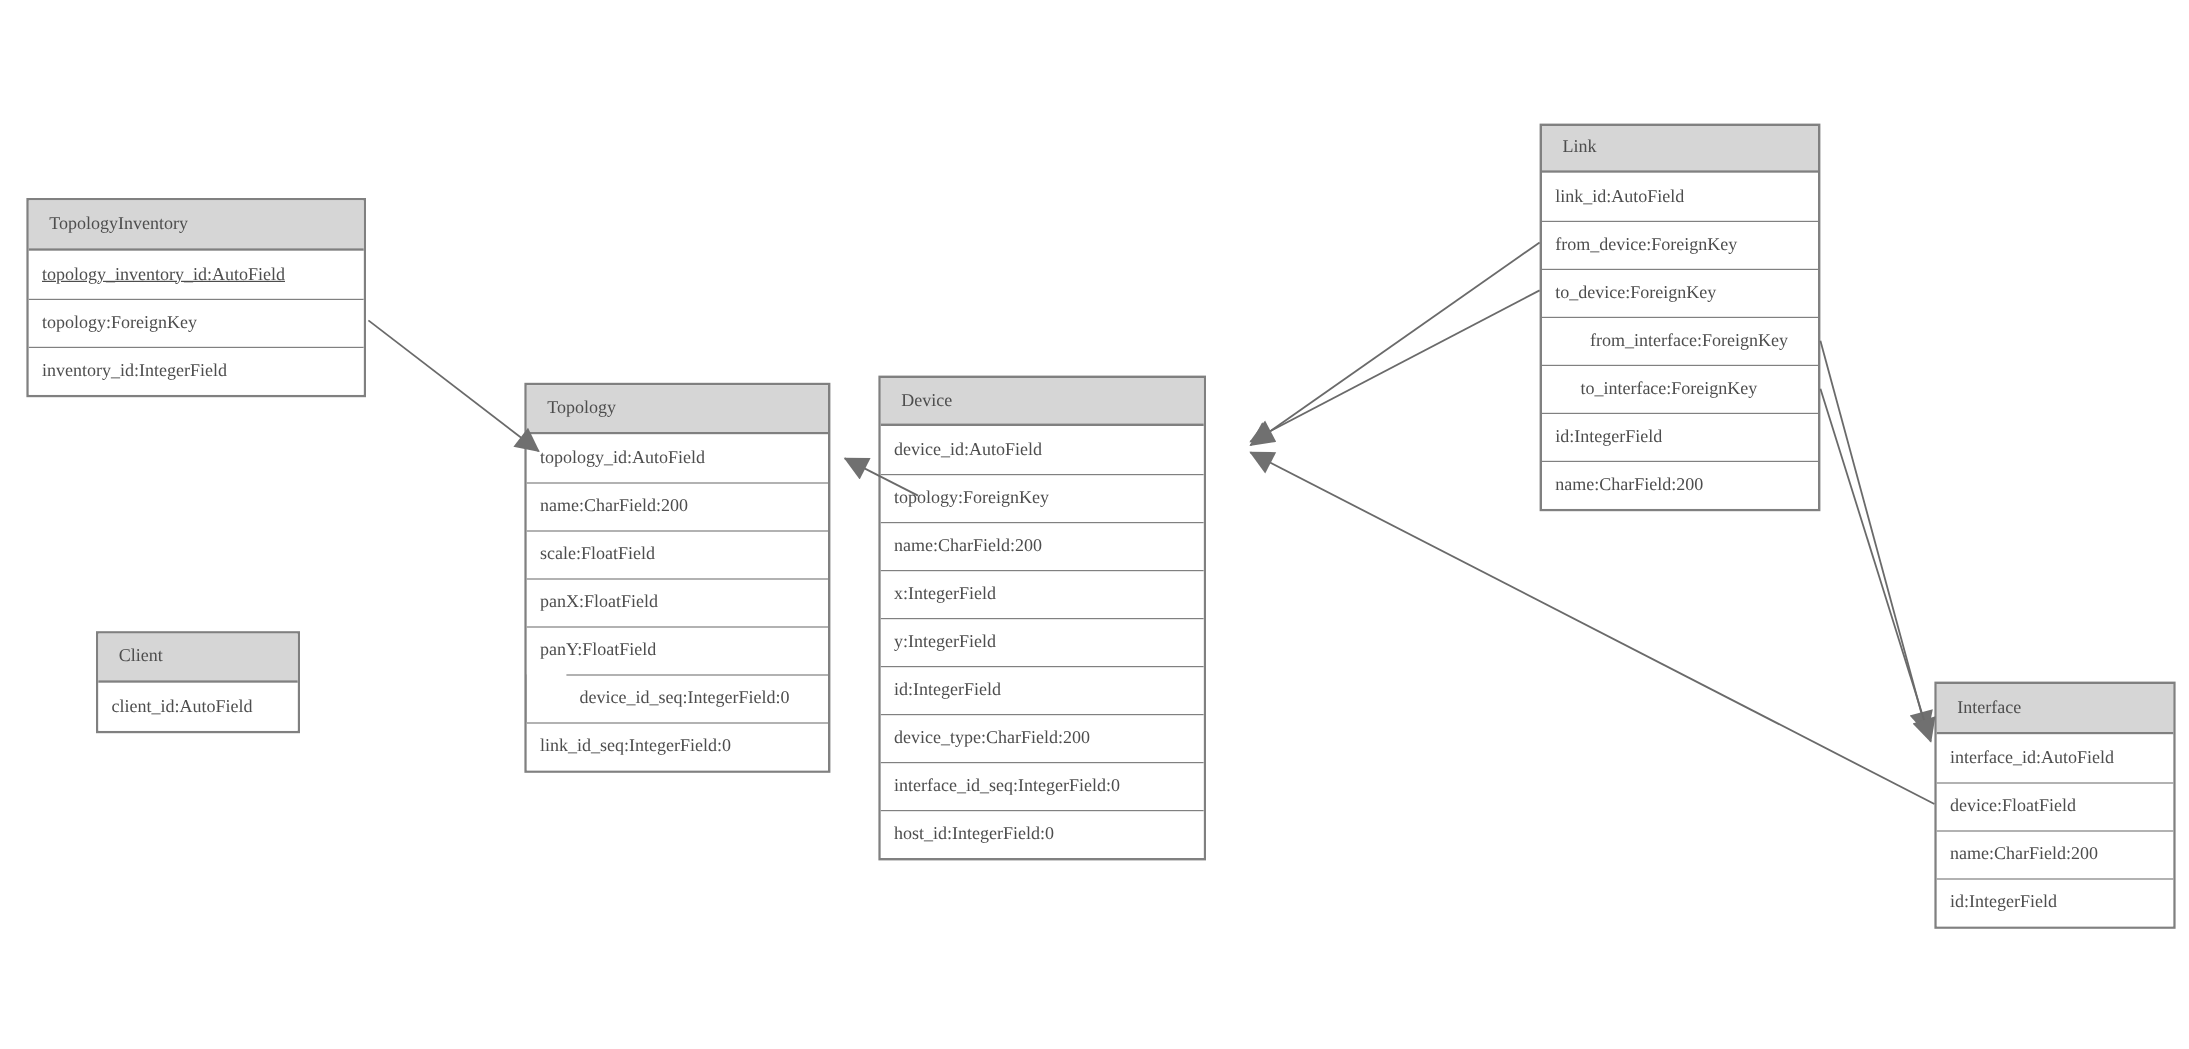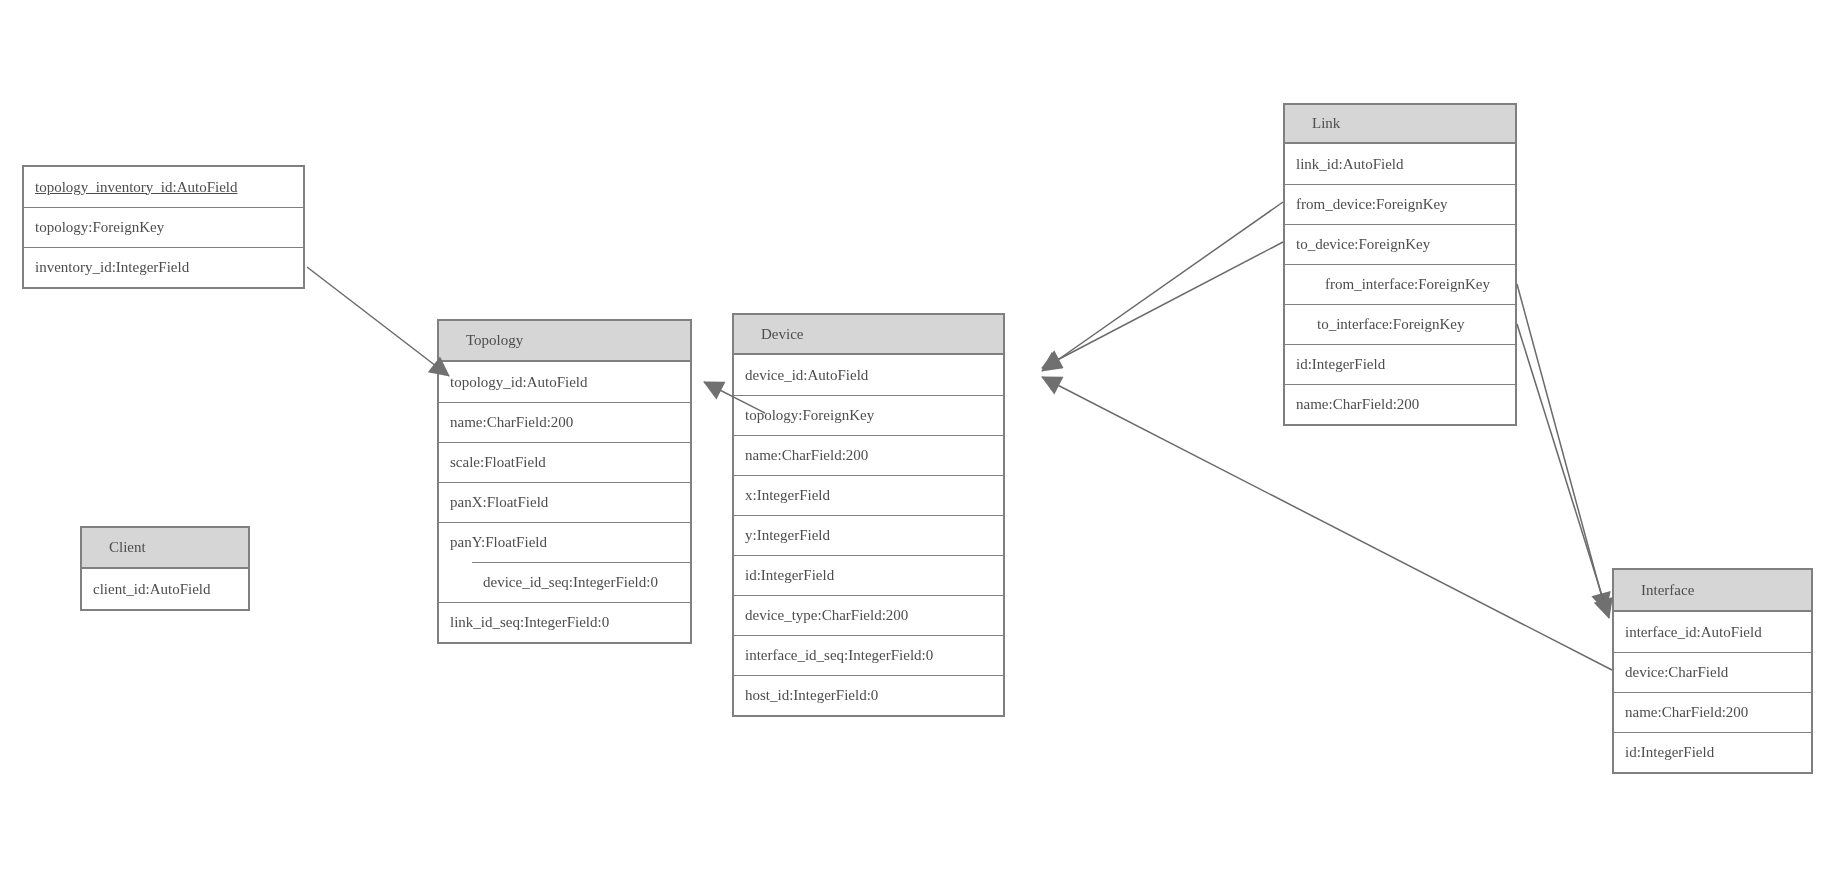--- a/index.html
+++ b/index.html
@@ -41,21 +41,21 @@
     background: var(--row-bg);
     border: 2px solid var(--border-color);
     color: var(--text-color);
     font-size: 15px;
   }
   .entity-header {
     background: var(--header-bg);
     border-bottom: 2px solid var(--border-color);
     display: flex;
     align-items: center;
-    padding-left: 27px;
+    padding-left: 17px;
     white-space: nowrap;
     text-align: right;
   }
   .entity-row {
     display: flex;
     align-items: center;
     padding-left: 11px;
     white-space: nowrap;
     background: var(--row-bg);
     text-align: center;
@@ -84,20 +84,21 @@
     </defs>
   <line class="relation-line" x1="307" y1="267" x2="449" y2="376" marker-end="url(#arrowhead)"></line>
       <line class="relation-line" x1="765" y1="413" x2="704" y2="382" marker-end="url(#arrowhead)"></line>
       <line class="relation-line" x1="1283" y1="202" x2="1042" y2="371" marker-end="url(#arrowhead)"></line>
       <line class="relation-line" x1="1283" y1="242" x2="1042" y2="368" marker-end="url(#arrowhead)"></line>
       <line class="relation-line" x1="1612" y1="670" x2="1042" y2="377" marker-end="url(#arrowhead)"></line>
       <line class="relation-line" x1="1517" y1="284" x2="1606" y2="612" marker-end="url(#arrowhead)"></line>
       <line class="relation-line" x1="1517" y1="324" x2="1609" y2="618" marker-end="url(#arrowhead)"></line>
     </svg>
 <div class="entity" style="left: 22px; top: 165px; width: 283px;">
+      <div class="entity-header" style="height: 42px;">TopologyInventory</div>
       <div class="entity-row" style="height: 40px; text-decoration: underline;">topology_inventory_id:AutoField</div>
       <div class="entity-row" style="height: 40px;">topology:ForeignKey</div>
       <div class="entity-row" style="height: 40px;">inventory_id:IntegerField</div>
     </div>
     <div class="entity" style="left: 437px; top: 319px; width: 255px;">
       <div class="entity-header" style="height: 41px;">Topology</div>
       <div class="entity-row" style="height: 40px;">topology_id:AutoField</div>
       <div class="entity-row" style="height: 40px;">name:CharField:200</div>
       <div class="entity-row" style="height: 40px;">scale:FloatField</div>
       <div class="entity-row" style="height: 40px;">panX:FloatField</div>
@@ -127,17 +128,17 @@
       <div class="entity-row" style="height: 40px;">from_device:ForeignKey</div>
       <div class="entity-row" style="height: 40px;">to_device:ForeignKey</div>
       <div class="entity-row" style="height: 40px; padding-left: 40px;">from_interface:ForeignKey</div>
       <div class="entity-row" style="height: 40px; padding-left: 32px;">to_interface:ForeignKey</div>
       <div class="entity-row" style="height: 40px;">id:IntegerField</div>
       <div class="entity-row" style="height: 40px;">name:CharField:200</div>
     </div>
     <div class="entity" style="left: 1612px; top: 568px; width: 201px;">
       <div class="entity-header" style="height: 42px;">Interface</div>
       <div class="entity-row" style="height: 40px;">interface_id:AutoField</div>
-      <div class="entity-row" style="height: 40px;">device:CharField</div>
+      <div class="entity-row" style="height: 40px;">device:FloatField</div>
       <div class="entity-row" style="height: 40px;">name:CharField:200</div>
       <div class="entity-row" style="height: 40px;">id:IntegerField</div>
     </div>
   </div>
 
 </body></html>

